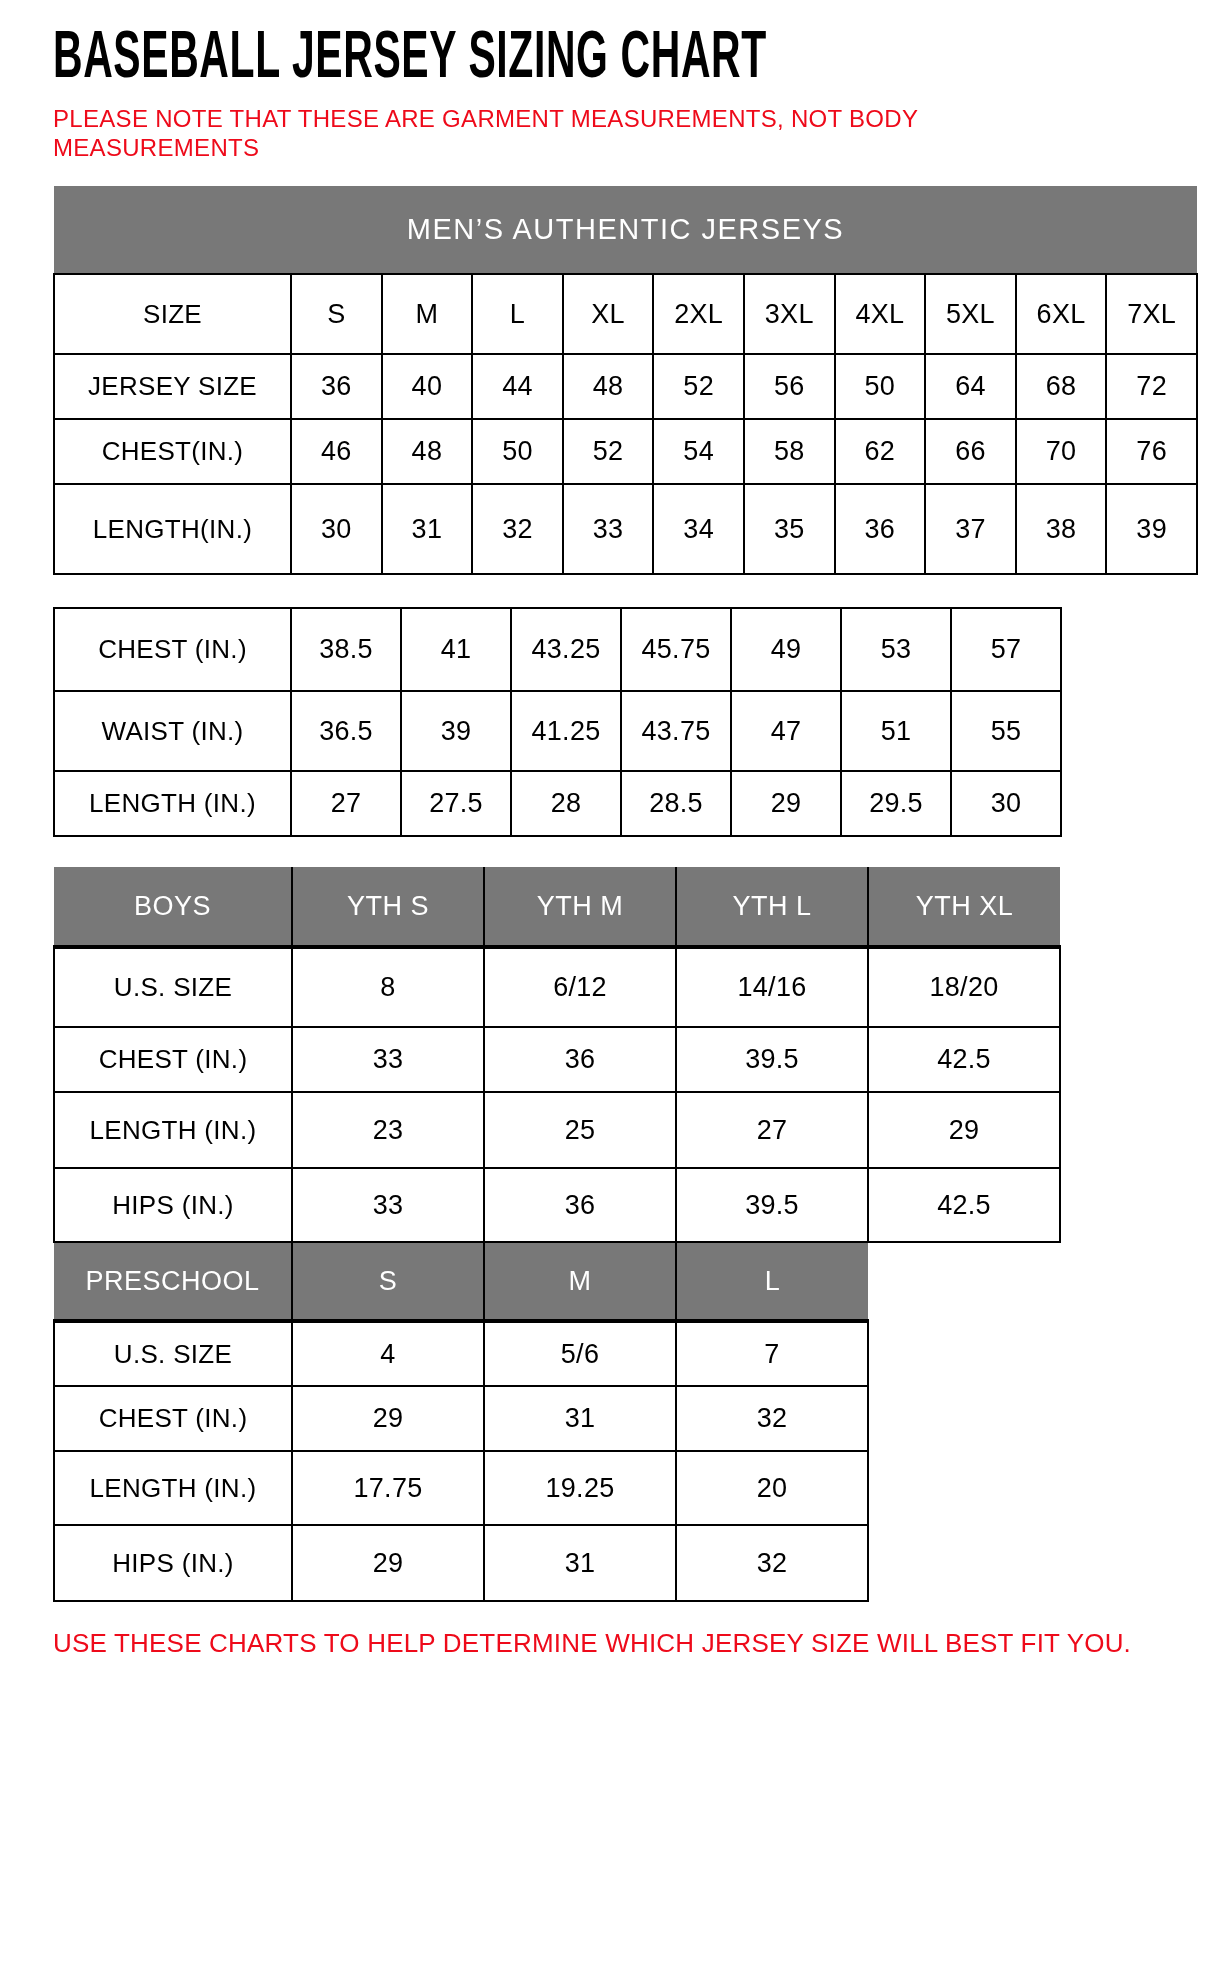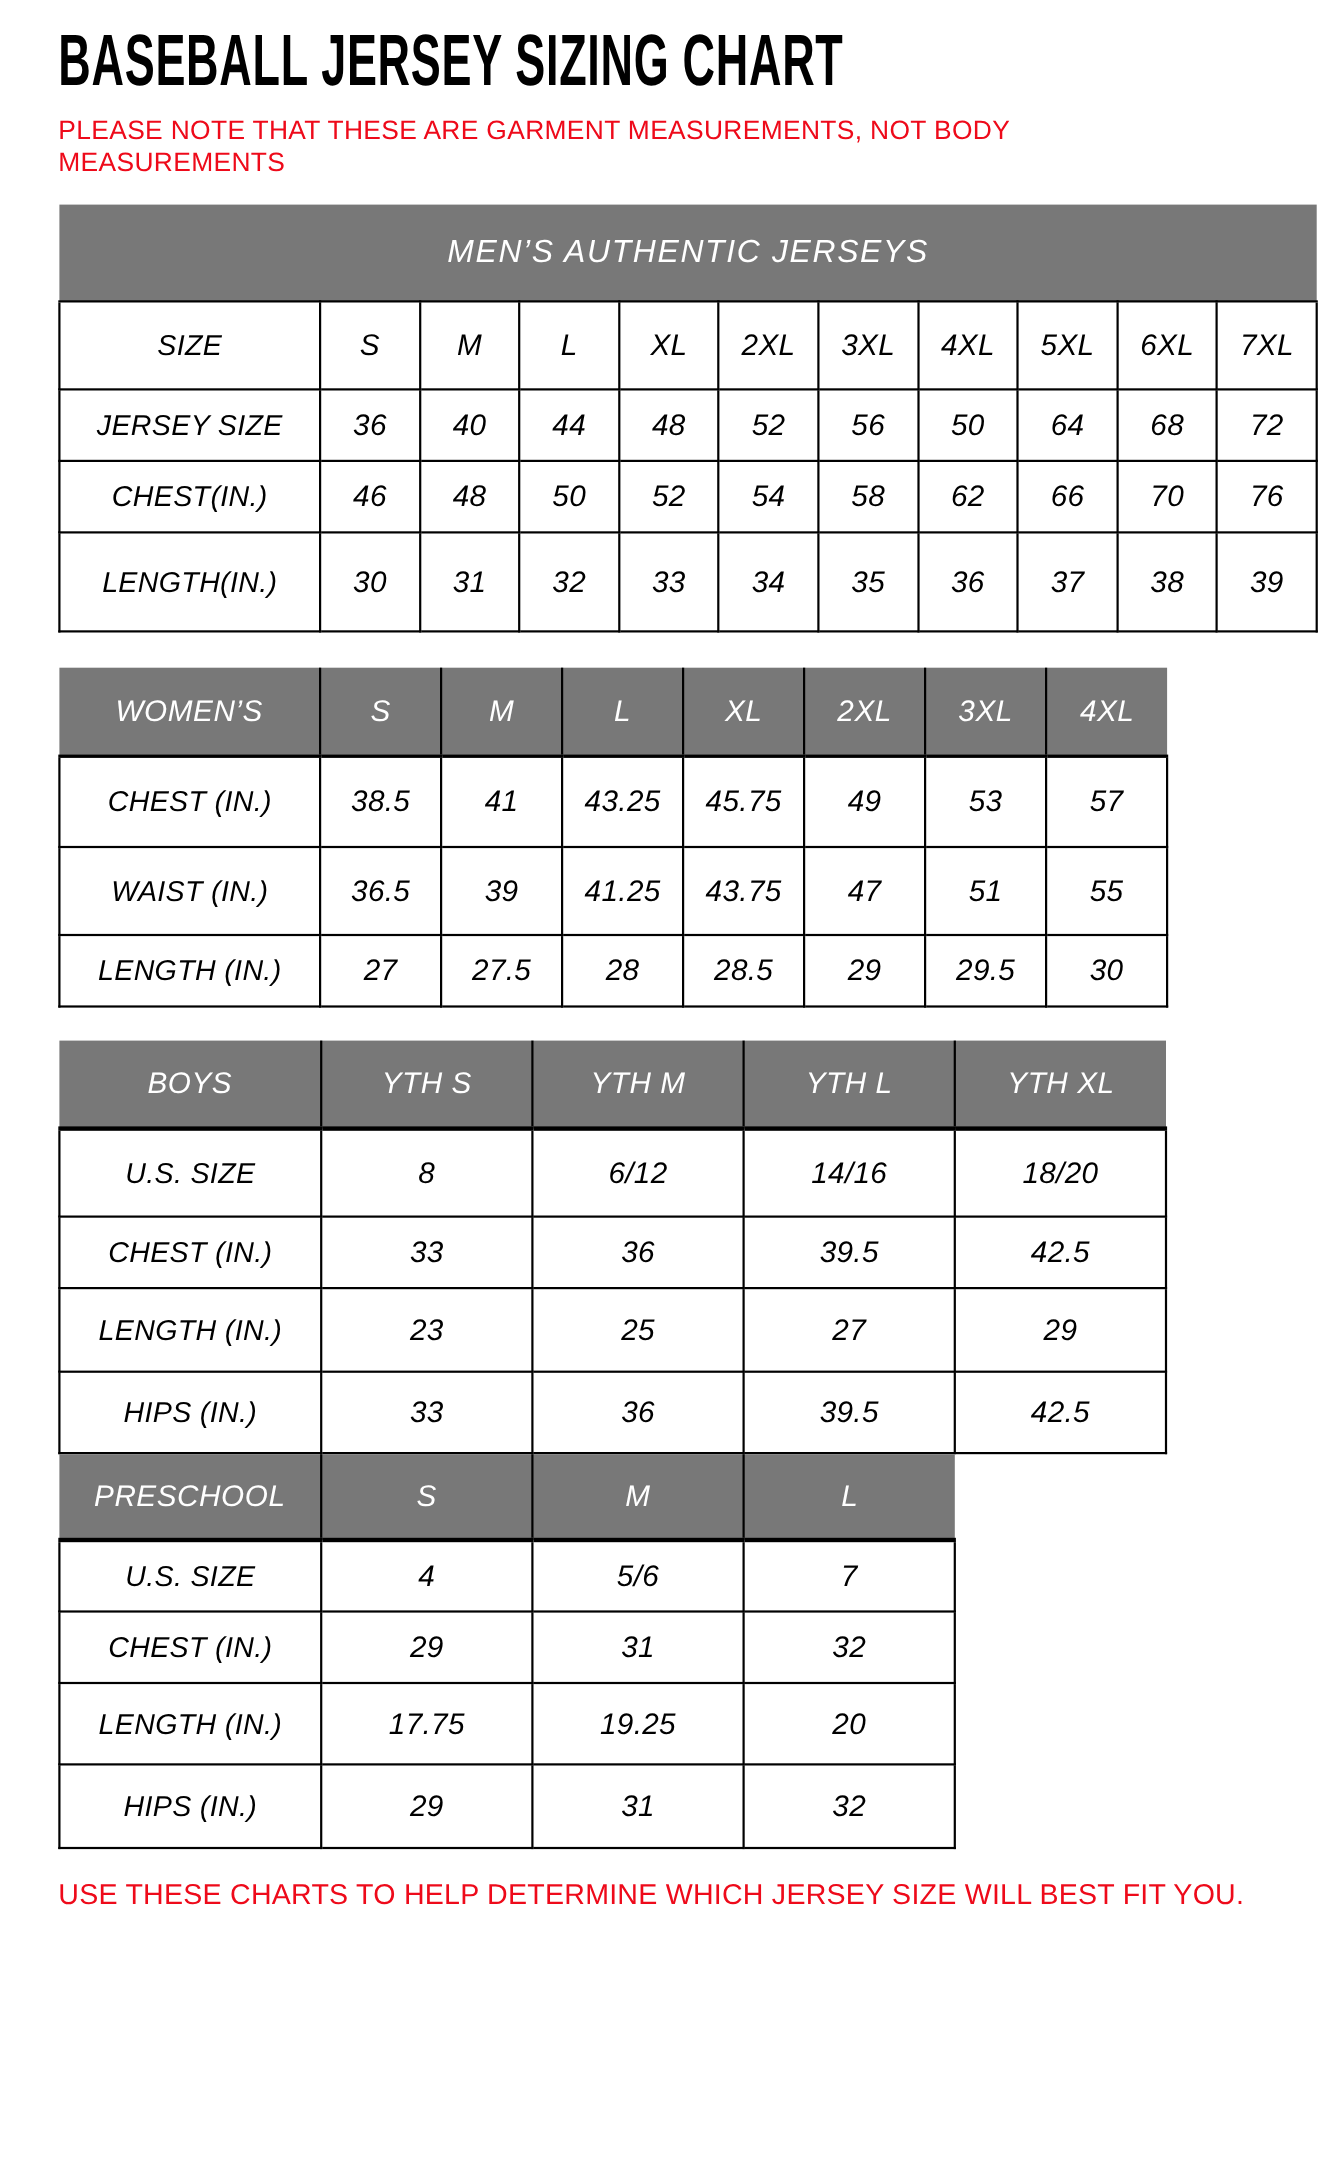--- a/index.html
+++ b/index.html
@@ -21,21 +21,21 @@
 
   .note {
     color: var(--red);
     font-size: 24px;
     line-height: 29px;
     width: 930px;
     margin-top: 8px;
     letter-spacing: 0.3px;
   }
 
-  .tbl { border-collapse: collapse; table-layout: fixed; font-style: italic; }
+  .tbl { border-collapse: collapse; table-layout: fixed; }
   .tbl td {
     border: 2px solid #000;
     text-align: center;
     vertical-align: middle;
     font-size: 27px;
     padding: 0;
     color: #000;
     letter-spacing: 0.3px;
   }
   .tbl td.lbl { font-size: 26px; }
@@ -154,30 +154,20 @@
     </tr>
   </tbody>
     </table>
 
   <table class="tbl womens mt2" style="width:1007px">
     <colgroup>
         <col style="width:237px">
         <col span="7" style="width:110px">
       </colgroup>
     <tbody>
-        <tr class="gray-head h80">
-      <td>WOMEN’S</td>
-      <td>S</td>
-      <td>M</td>
-      <td>L</td>
-      <td>XL</td>
-      <td>2XL</td>
-      <td>3XL</td>
-      <td>4XL</td>
-    </tr>
     <tr class="h83">
       <td class="lbl">CHEST (IN.)</td>
       <td>38.5</td>
       <td>41</td>
       <td>43.25</td>
       <td>45.75</td>
       <td>49</td>
       <td>53</td>
       <td>57</td>
     </tr>

